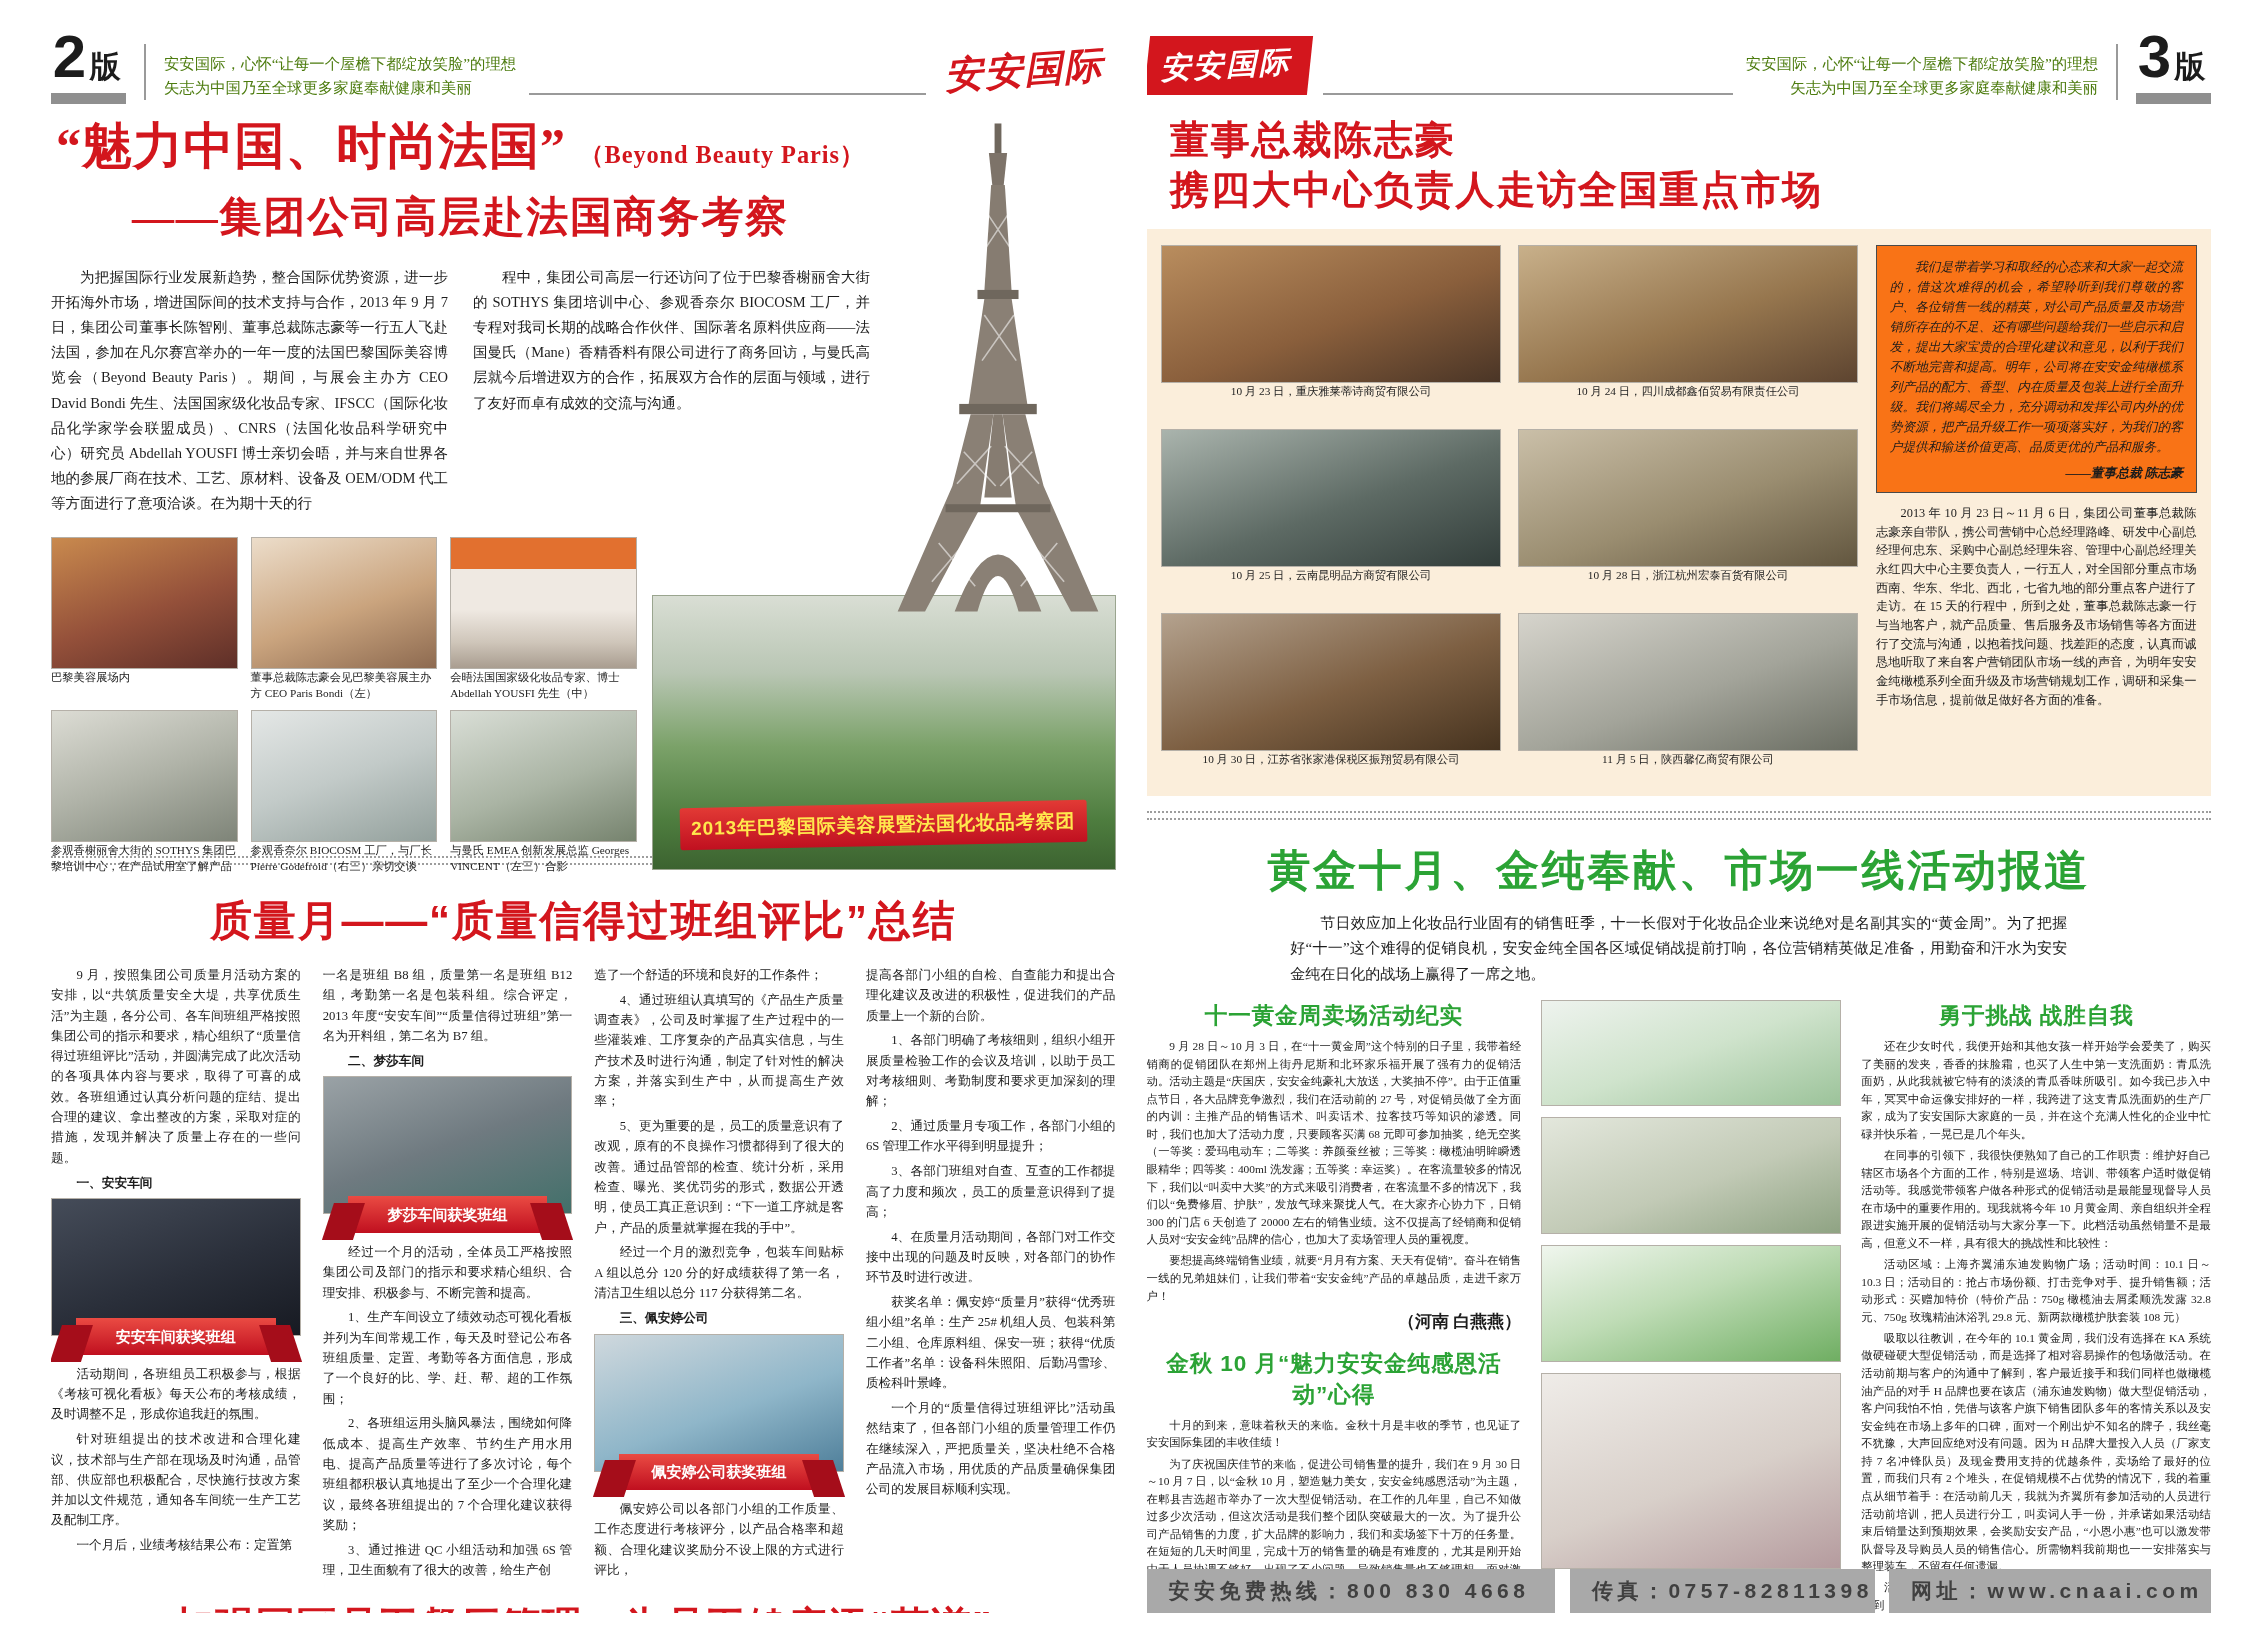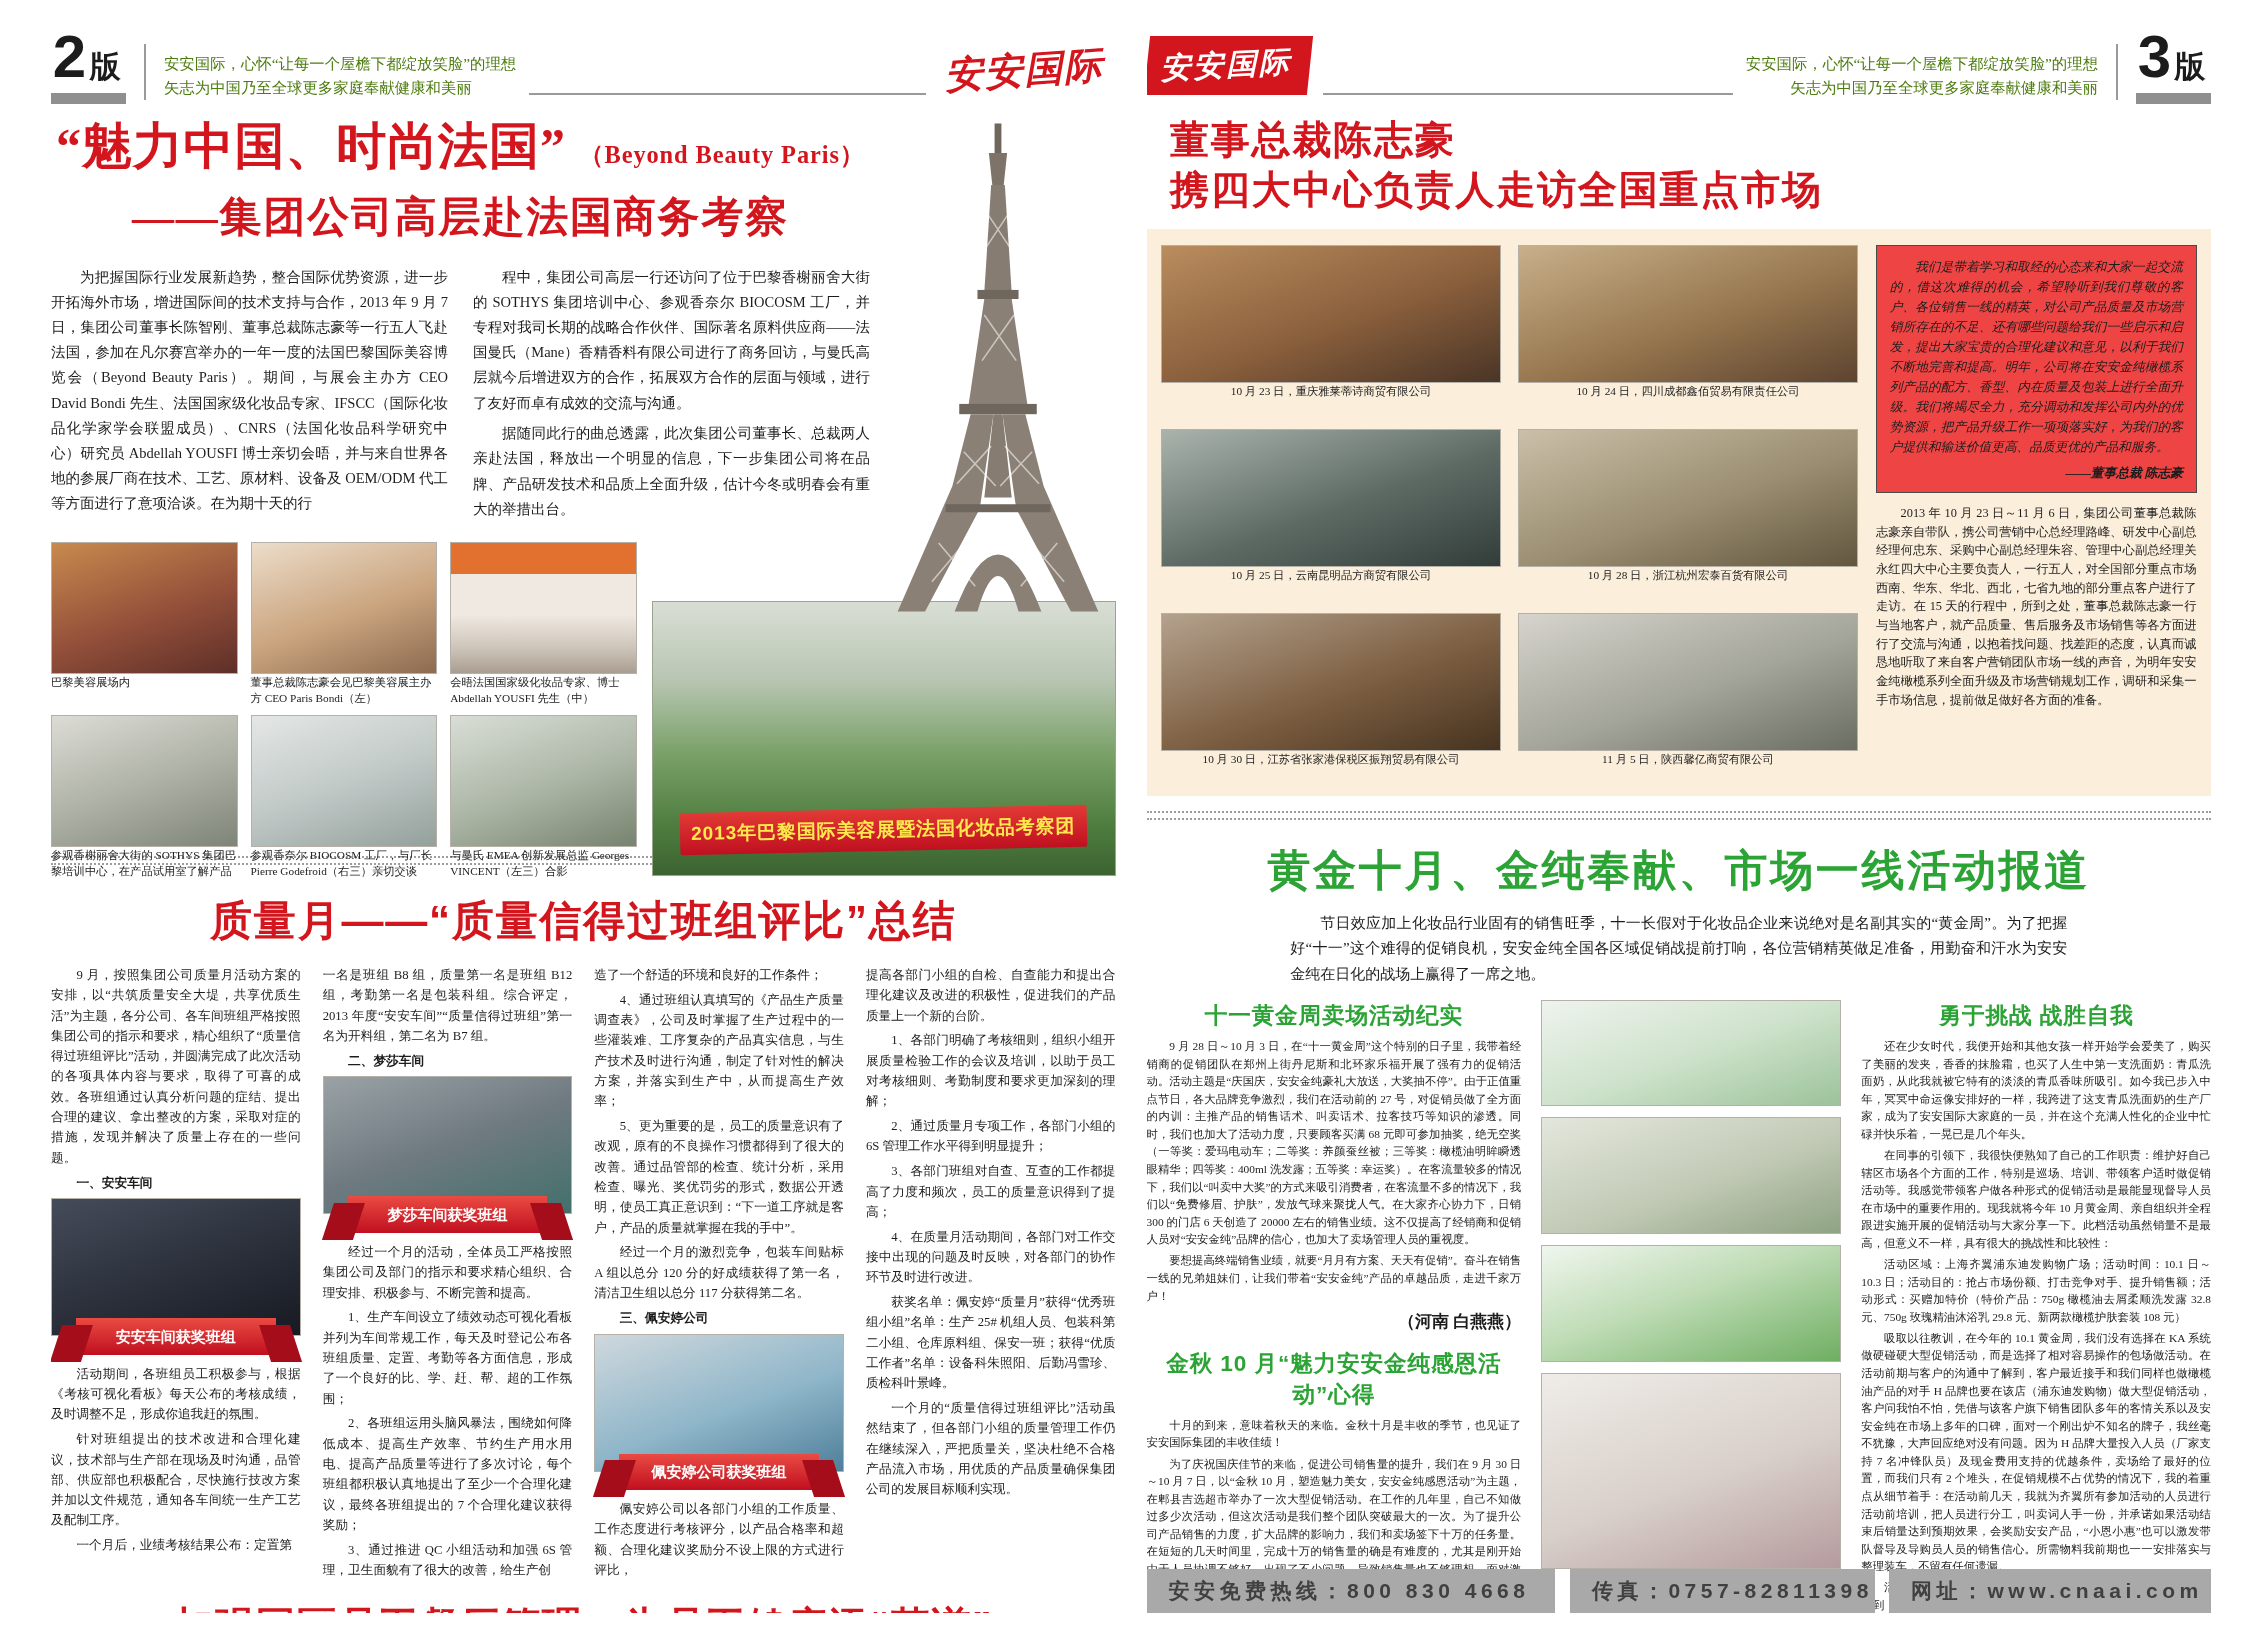--- a/index.html
+++ b/index.html
@@ -99,21 +99,21 @@
   .fseg.hot{flex:2.1;} .fseg.fax{flex:1.5;} .fseg.web{flex:1.6;}
 
   
   .v-title{font-family:"Liberation Sans",sans-serif;font-weight:bold;font-size:39px;line-height:1.3;
     margin:11px 0 12.7px 23.5px;letter-spacing:1.8px;flex:none;}
   .panel{background:#fbeedb;padding:16.3px 14.5px;display:flex;gap:18px;flex:none;}
   .v-grid{width:697px;flex:none;display:grid;grid-template-columns:repeat(2,1fr);column-gap:12.7px;row-gap:5.4px;gap:17px;}
   .v-grid .ph{height:138px;}
   .v-grid .cap{text-align:center;min-height:29px;}
   .v-right{flex:1;min-width:0;display:flex;flex-direction:column;}
-  .v-quote{background:#ef4444;border:0.9px solid #4a4a4a;padding:11px 12.7px 9px;font-style:italic;
+  .v-quote{background:#f97316;border:0.9px solid #4a4a4a;padding:11px 12.7px 9px;font-style:italic;
     font-size:12.7px;line-height:1.58;}
   .v-quote .para{margin:0;}
   .v-sig{text-align:right;font-weight:bold;margin-top:5.4px;font-style:italic;}
   .v-body{margin-top:11px;font-size:12.3px;line-height:1.52;}
 
   
   .g-title{font-family:"Liberation Sans",sans-serif;font-weight:bold;font-size:43px;text-align:center;
     letter-spacing:2.7px;margin:7.2px 0 11px;flex:none;}
   .g-intro{width:73%;margin:0 auto;font-size:15px;line-height:1.7;flex:none;}
   .g-cols{display:flex;gap:20px;margin-top:12.7px;flex:1;min-height:0;}
@@ -151,21 +151,20 @@
         <div class="fr-t1"><span>“魅力中国、时尚法国”</span> <span class="en">（Beyond Beauty Paris）</span></div>
         <div class="fr-t2">——集团公司高层赴法国商务考察</div>
       </div>
 
       <div class="fr-cols">
         <div>
             <p class="para">为把握国际行业发展新趋势，整合国际优势资源，进一步开拓海外市场，增进国际间的技术支持与合作，2013 年 9 月 7 日，集团公司董事长陈智刚、董事总裁陈志豪等一行五人飞赴法国，参加在凡尔赛宫举办的一年一度的法国巴黎国际美容博览会（Beyond Beauty Paris）。期间，与展会主办方 CEO David Bondi 先生、法国国家级化妆品专家、IFSCC（国际化妆品化学家学会联盟成员）、CNRS（法国化妆品科学研究中心）研究员 Abdellah YOUSFI 博士亲切会晤，并与来自世界各地的参展厂商在技术、工艺、原材料、设备及 OEM/ODM 代工等方面进行了意项洽谈。在为期十天的行</p>
           </div>
         <div>
           <p class="para">程中，集团公司高层一行还访问了位于巴黎香榭丽舍大街的 SOTHYS 集团培训中心、参观香奈尔 BIOCOSM 工厂，并专程对我司长期的战略合作伙伴、国际著名原料供应商——法国曼氏（Mane）香精香料有限公司进行了商务回访，与曼氏高层就今后增进双方的合作，拓展双方合作的层面与领域，进行了友好而卓有成效的交流与沟通。</p>
-          <p class="para">据随同此行的曲总透露，此次集团公司董事长、总裁两人亲赴法国，释放出一个明显的信息，下一步集团公司将在品牌、产品研发技术和品质上全面升级，估计今冬或明春会有重大的举措出台。</p>
         </div>
       </div>
 
       <div class="fr-photos">
         <div class="fr-grid">
           <div>
               <div class="ph p-expo"></div>
               <div class="cap">巴黎美容展场内</div>
             </div>
           <div>

